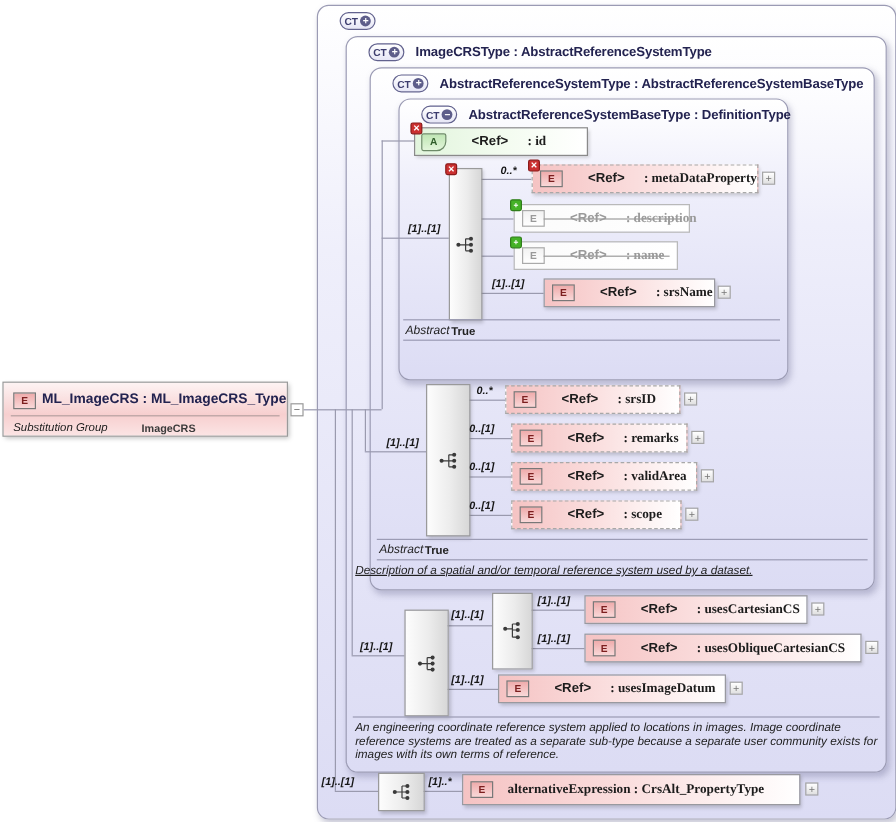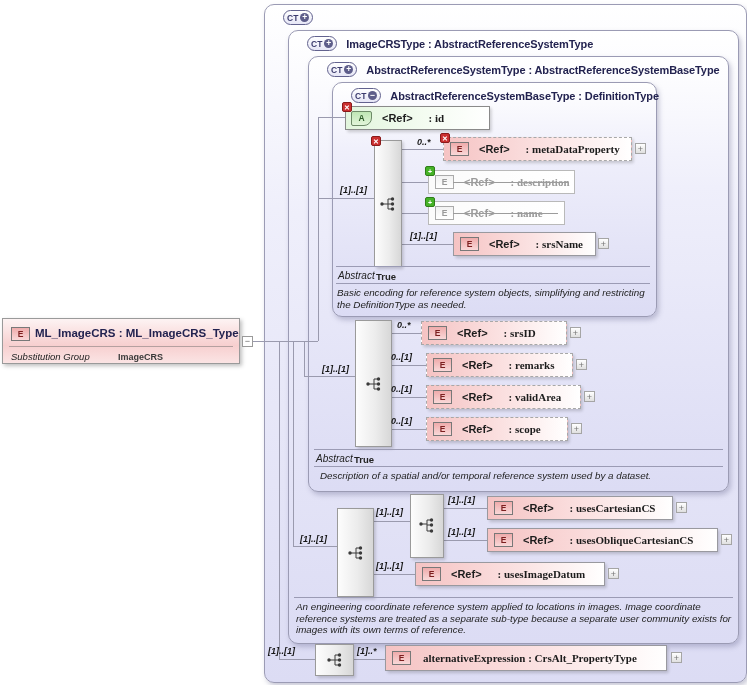--- a/index.html
+++ b/index.html
@@ -24,21 +24,21 @@
   .ebox{position:absolute;height:24px;border:1px solid #99999f;
     background:linear-gradient(90deg,#f5c3c3 0%,#fbe2e2 55%,#ffffff 100%);
     box-shadow:1.5px 2px 3px rgba(0,0,0,.18);display:flex;align-items:center;box-sizing:border-box;}
   .ebox.dashed{border-style:dashed;border-color:#a8a8a8;}
   .ebox.ghost{background:linear-gradient(90deg,#fbfbfb,#ffffff);border:1px solid #b9b9b9;box-shadow:none;}
   .ebox.ghost::after{content:"";position:absolute;left:24px;right:6px;top:50%;border-top:1px solid #9c9c9c;}
   .e-icon{width:17px;height:12px;border:1px solid #787878;flex:0 0 auto;
     background:linear-gradient(180deg,#efabab,#f9d8d8);color:#7c1f1f;font-size:8.5px;font-weight:bold;
     display:flex;align-items:center;justify-content:center;margin-left:6px;}
   .ghost .e-icon{background:linear-gradient(180deg,#f2f2f2,#ffffff);color:#999;border-color:#aaa;}
-  .ref{font-weight:bold;font-size:11px;color:#1c1c1c;margin-left:10px;white-space:nowrap;}
+  .ref{font-weight:bold;font-size:11px;color:#1c1c1c;margin-left:21px;white-space:nowrap;}
   .ename{font-weight:bold;font-size:11px;color:#1c1c1c;margin-left:16px;white-space:nowrap;font-family:Liberation Serif, serif;}
   .ghost .ref,.ghost .ename{color:#9a9a9a;}
 
   .attr-box{position:absolute;height:24px;border:1px solid #8a8a8a;
     background:linear-gradient(90deg,#e2f5dd 0%,#f4fcf1 55%,#ffffff 100%);
     box-shadow:1.5px 2px 3px rgba(0,0,0,.18);display:flex;align-items:center;box-sizing:border-box;}
   .a-icon{width:19px;height:13px;border:1px solid #6d8a68;flex:0 0 auto;
     background:linear-gradient(180deg,#bfe6b4,#e2f5da);color:#2f5c2a;font-size:8.5px;font-weight:bold;
     display:flex;align-items:center;justify-content:center;margin-left:5px;border-radius:2px 2px 8px 2px;}
 
@@ -268,21 +268,20 @@
     <span class="e-icon">E</span>
     <span class="ref">&lt;Ref&gt;</span>
     <span class="ename">: srsName</span>
   </div>
   <div class="plusbtn" style="left:598px;top:238px;">+</div>
 
   <div class="sepline" style="left:336px;top:266px;width:314px;"></div>
   <div class="abstract-label" style="left:338px;top:270px;">Abstract</div>
   <div class="abstract-value" style="left:376px;top:271px;">True</div>
   <div class="sepline" style="left:336px;top:283px;width:314px;"></div>
-  <div class="annotation" style="left:337px;top:287px;width:312px;">Basic encoding for reference system objects, simplifying and restricting the DefinitionType as needed.</div>
 
   <div class="ebox dashed" style="left:421px;top:321px;width:146px;">
     <span class="e-icon">E</span>
     <span class="ref">&lt;Ref&gt;</span>
     <span class="ename">: srsID</span>
   </div>
   <div class="plusbtn" style="left:570px;top:327px;">+</div>
 
   <div class="ebox dashed" style="left:426px;top:353px;width:147px;">
     <span class="e-icon">E</span>
@@ -302,21 +301,21 @@
     <span class="e-icon">E</span>
     <span class="ref">&lt;Ref&gt;</span>
     <span class="ename">: scope</span>
   </div>
   <div class="plusbtn" style="left:571px;top:423px;">+</div>
 
   <div class="sepline" style="left:314px;top:449px;width:409px;"></div>
   <div class="abstract-label" style="left:316px;top:453px;">Abstract</div>
   <div class="abstract-value" style="left:354px;top:454px;">True</div>
   <div class="sepline" style="left:314px;top:466px;width:409px;"></div>
-  <div class="annotation" style="left:320px;top:470px;width:405px;">Description of a spatial and/or temporal reference system used by a dataset.</div>
+  <div class="annotation" style="left:296px;top:470px;width:405px;text-decoration:underline;">Description of a spatial and/or temporal reference system used by a dataset.</div>
 
   <div class="ebox" style="left:487px;top:496px;width:186px;">
     <span class="e-icon">E</span>
     <span class="ref">&lt;Ref&gt;</span>
     <span class="ename">: usesCartesianCS</span>
   </div>
   <div class="plusbtn" style="left:676px;top:502px;">+</div>
 
   <div class="ebox" style="left:487px;top:528px;width:231px;">
     <span class="e-icon">E</span>

